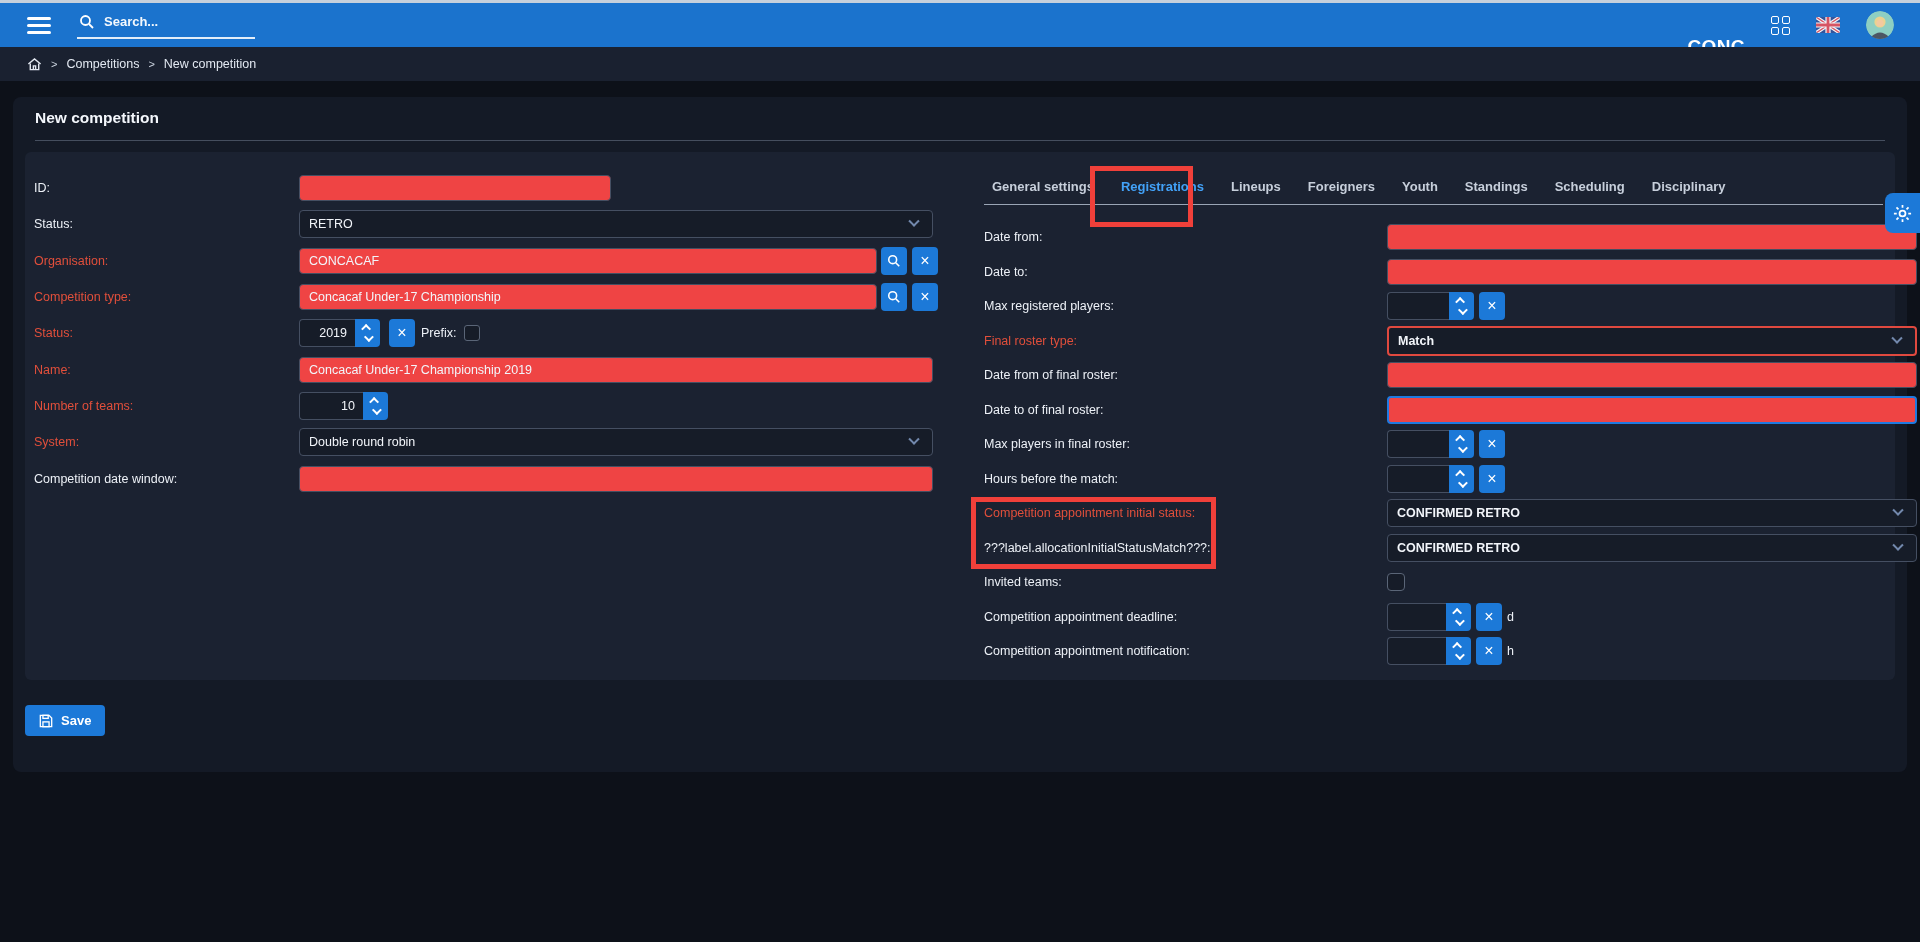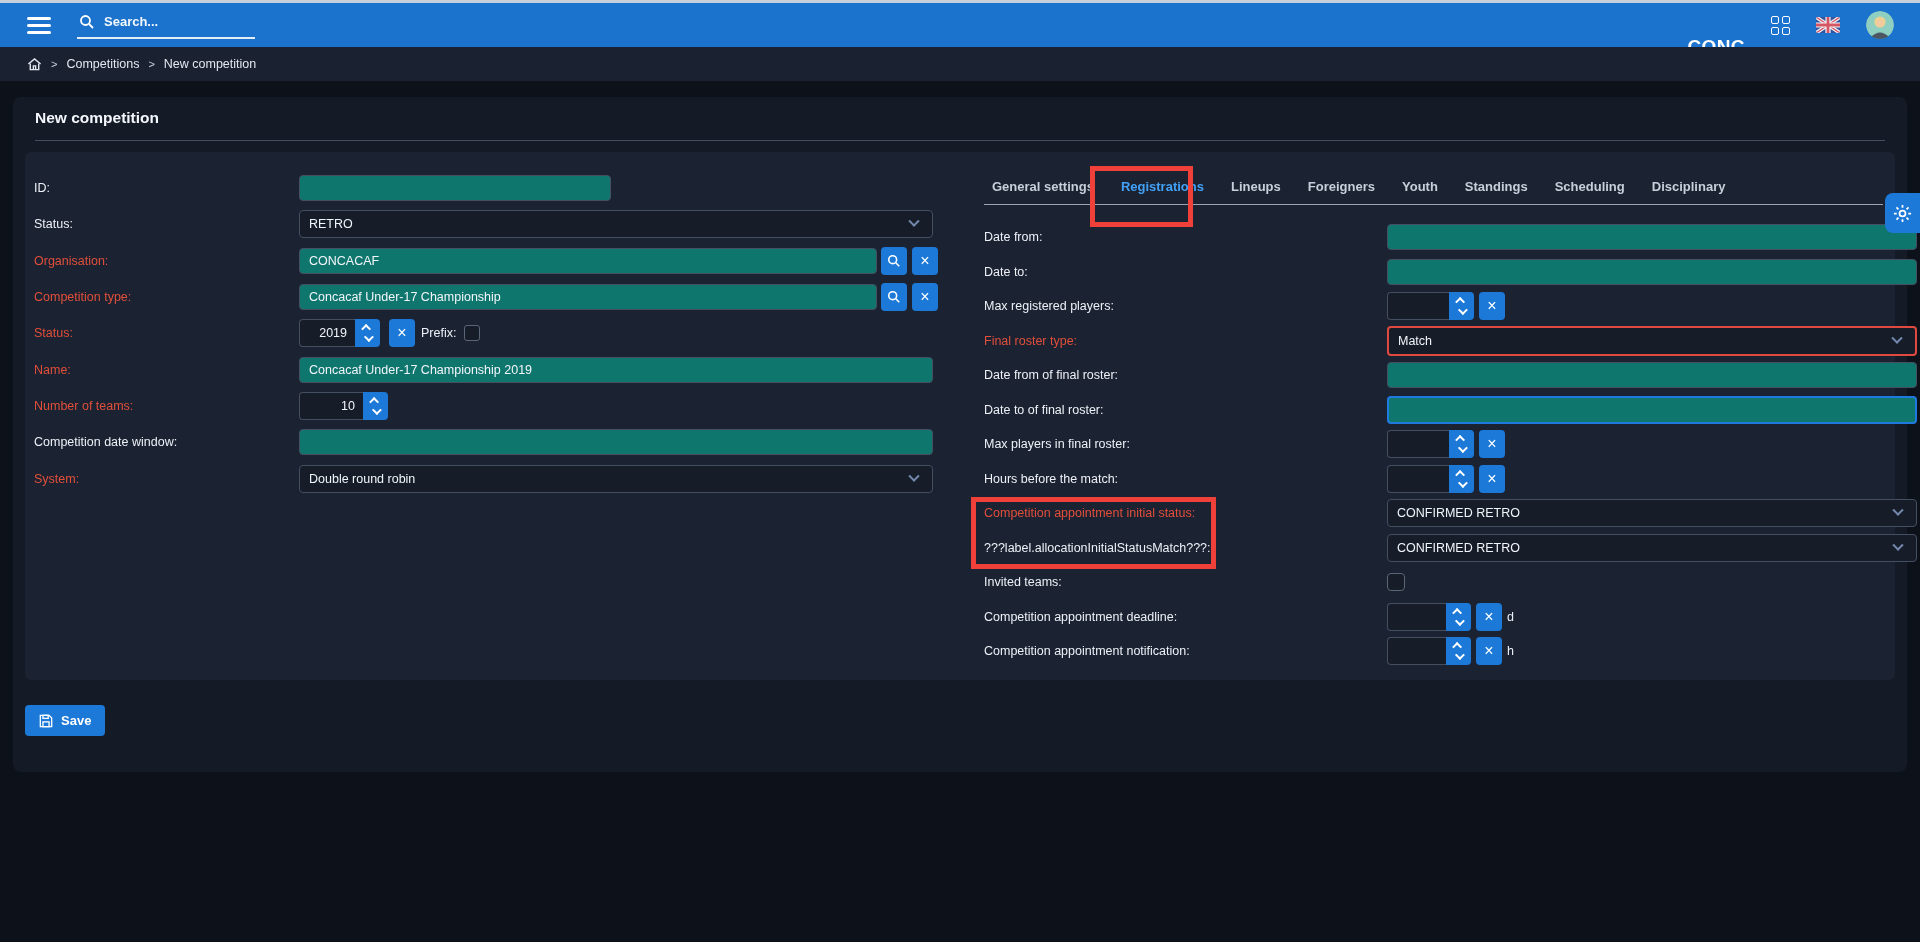--- a/index.html
+++ b/index.html
@@ -64,28 +64,28 @@
   .row { display:flex; align-items:center; height:36.3px; padding-left:9px; }
   .lbl { width:265px; flex:none; font-size:12.5px; color:#edf1f7; }
   .rright { position:absolute; left:959px; top:68px; width:909px; }
   .rrow { display:flex; align-items:center; height:34.5px;gap:48px; }
   .rlbl { width:355px; flex:none; font-size:12.5px; color:#edf1f7; }
   .req { color:#e14f3b; }
   .ctrls { display:flex; align-items:center; }
 
   
   .ti {
-    height:26px; background:#0f766e; border:1px solid #454f62; border-radius:4px;
+    height:26px; background:#ef4444; border:1px solid #454f62; border-radius:4px;
     color:#f2f5fa; font:12.5px "Liberation Sans","DejaVu Sans",sans-serif; padding:0 9px;
   }
   .ti.focused { border:2px solid #1f7ae0; height:28px; }
   .w-full { width:634px; }
   .w-id { width:312px; }
   .w-lookup { width:578px; }
-  .rw-full { width:530px; }
+  .rw-full { width:530px;font-weight:bold; }
 
   .sel {
     height:28px; background:#161c28; border:1px solid #454f62; border-radius:4px;
     display:flex; align-items:center; justify-content:space-between;
     padding:0 14px 0 9px; font-size:12.5px; color:#f2f5fa; cursor:pointer;
   }
   .sel.error { border:2px solid #e0493f; height:30px; }
   .chev {
     width:8px; height:8px; border-right:2px solid #7389ad; border-bottom:2px solid #7389ad;
     transform:rotate(45deg) translate(-2px,-2px); flex:none;
@@ -294,33 +294,33 @@
             <input class="num" style="width: 64px;" value="10">
             <span class="spin">
                 <span class="spc up"></span>
                 <span class="spc dn"></span>
               </span>
           </div>
         </div>
       </div>
 
       <div class="row">
-        <span class="lbl">Competition date window:</span>
-        <div class="ctrls">
-          <input class="ti w-full" value="" style="">
-        </div>
-      </div>
-
-      <div class="row">
         <span class="lbl req">System:</span>
         <div class="ctrls">
           <div class="sel w-full">
             <span>Double round robin</span>
             <span class="chev"></span>
           </div>
+        </div>
+      </div>
+
+      <div class="row">
+        <span class="lbl">Competition date window:</span>
+        <div class="ctrls">
+          <input class="ti w-full" value="" style="">
         </div>
       </div>
     </div>
 
     <div class="tabbar">
       <span class="tab">General settings</span>
       <span class="tab active">Registrations</span>
       <span class="tab">Lineups</span>
       <span class="tab">Foreigners</span>
       <span class="tab">Youth</span>

